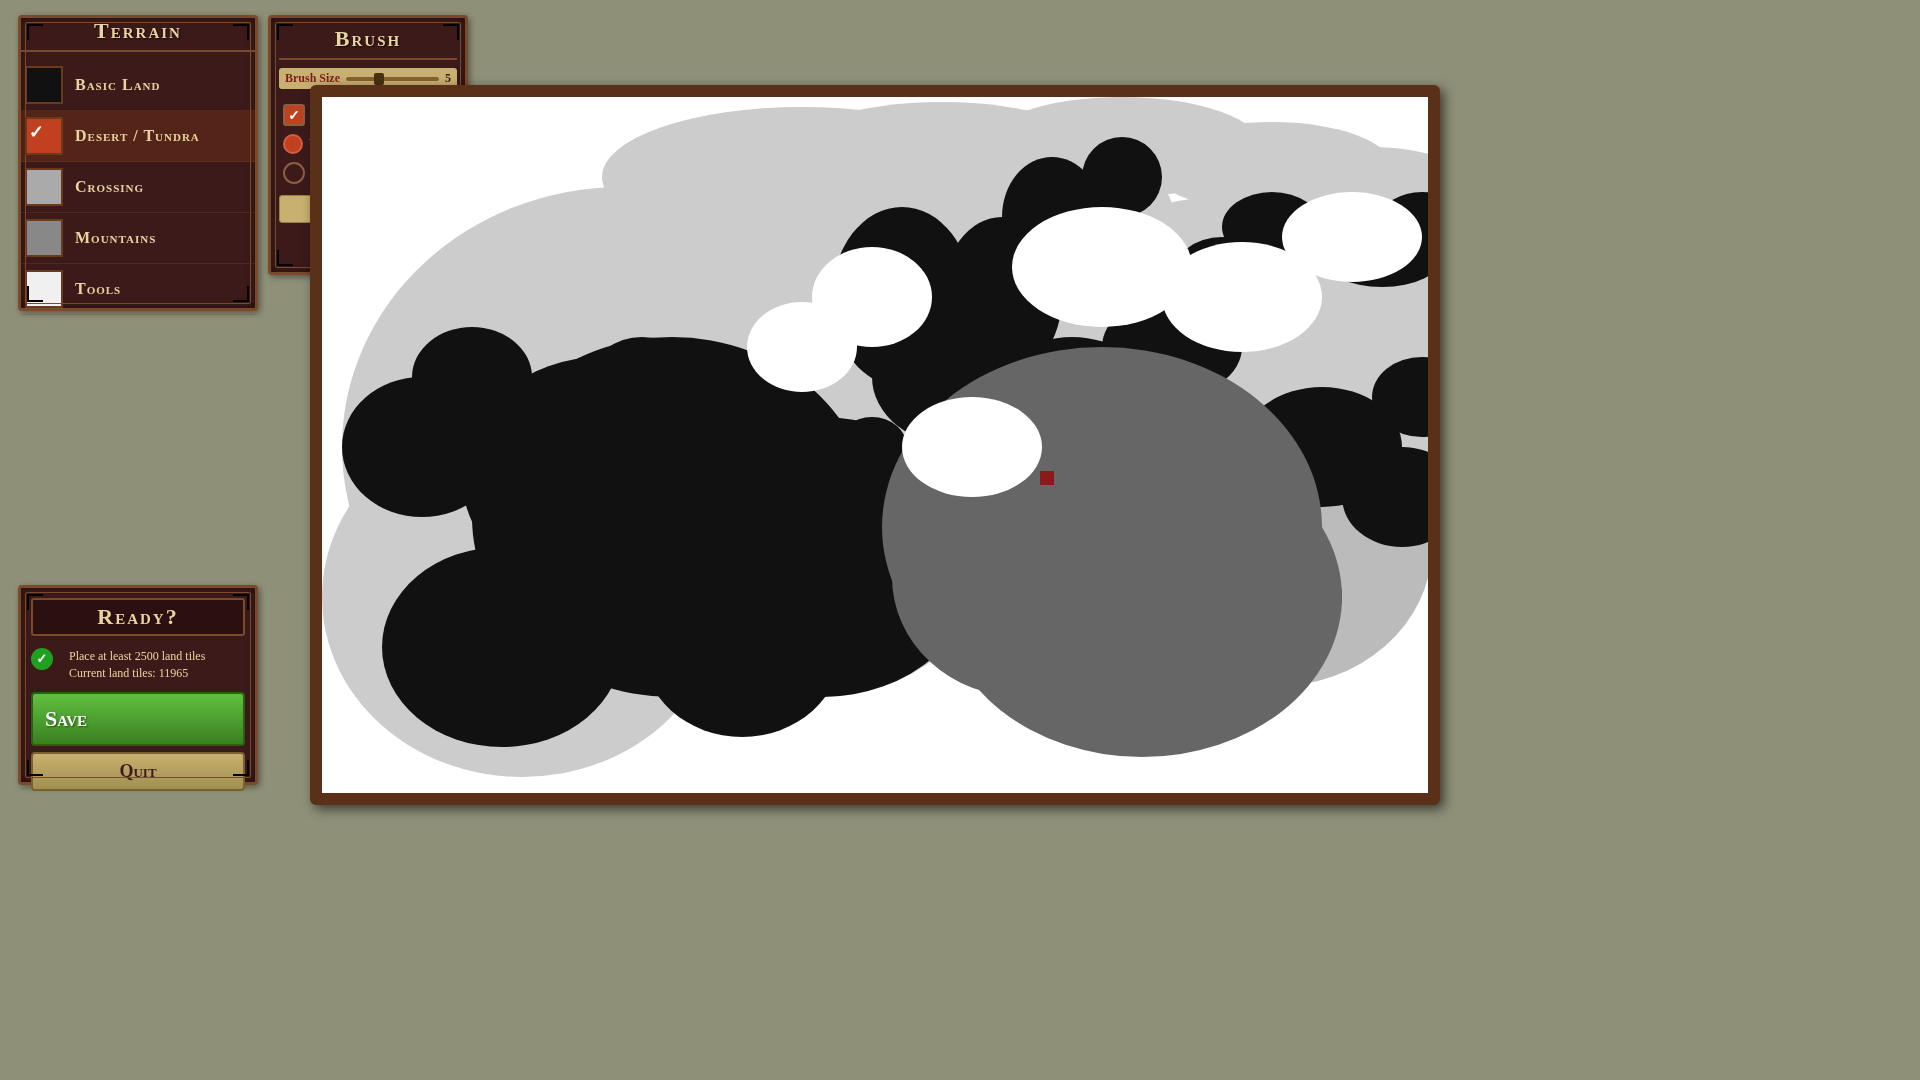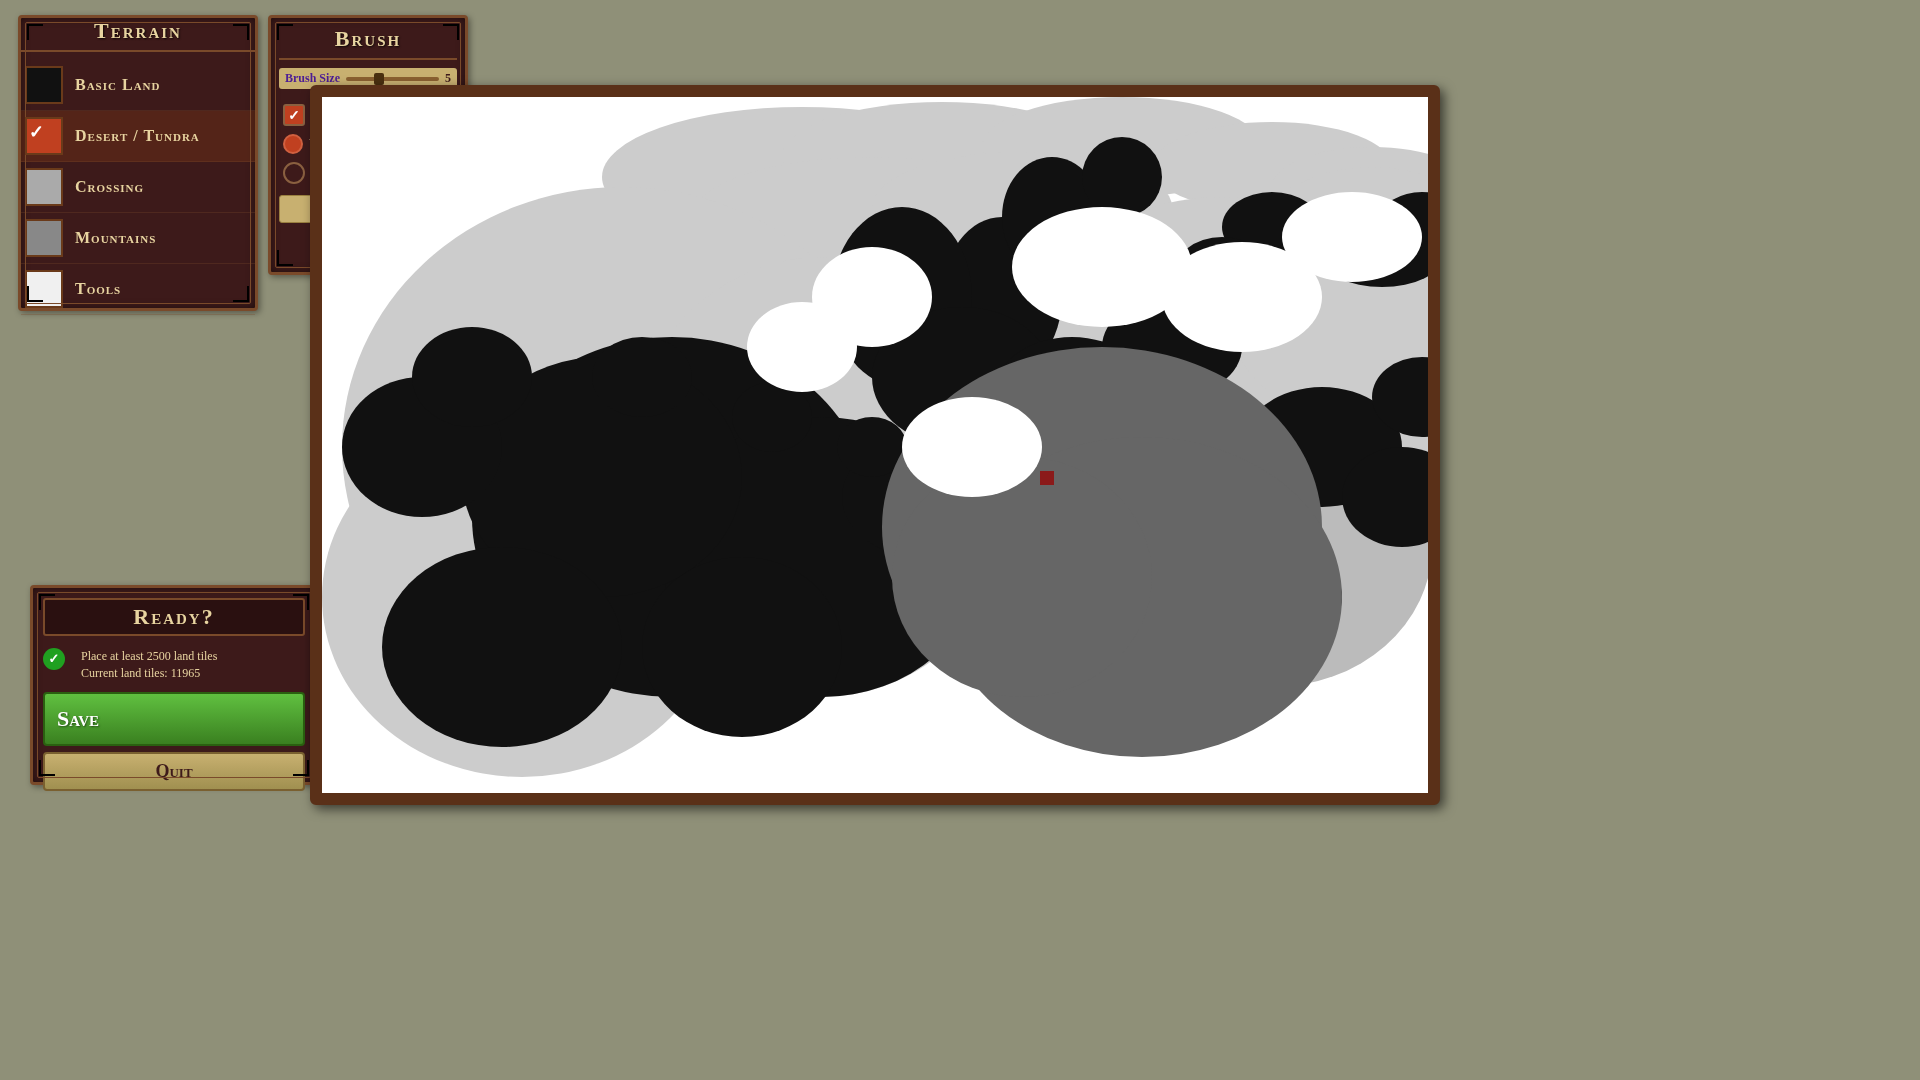--- a/index.html
+++ b/index.html
@@ -119,21 +119,21 @@
       background: #c8b070;
       border-radius: 3px;
       padding: 3px 6px;
       margin-bottom: 10px;
       gap: 6px;
     }
 
     .brush-size-label {
       font-size: 12px;
       font-weight: bold;
-      color: #4c1d95;
+      color: #7f1d1d;
       white-space: nowrap;
     }
 
     .brush-slider {
       flex: 1;
       height: 4px;
       background: #8a6030;
       border-radius: 2px;
       position: relative;
     }
@@ -228,28 +228,27 @@
       cursor: pointer;
       margin-top: 6px;
       border: 1px solid #9a8040;
     }
 
     
     .ready-panel {
       position: absolute;
       left: 18px;
       top: 585px;
-      width: 288px;
+      width: 240px;
       height: 200px;
       background: #3d1a1a;
       border: 3px solid #7a4a2a;
       border-radius: 4px;
       padding: 10px;
       box-shadow: inset 0 0 8px rgba(0,0,0,0.5), 2px 2px 6px rgba(0,0,0,0.4);
-      margin-left: 12px;
     }
 
     .ready-panel::before {
       content: '';
       position: absolute;
       top: 4px; left: 4px; right: 4px; bottom: 4px;
       border: 1px solid #7a4a2a;
       border-radius: 2px;
       pointer-events: none;
     }

